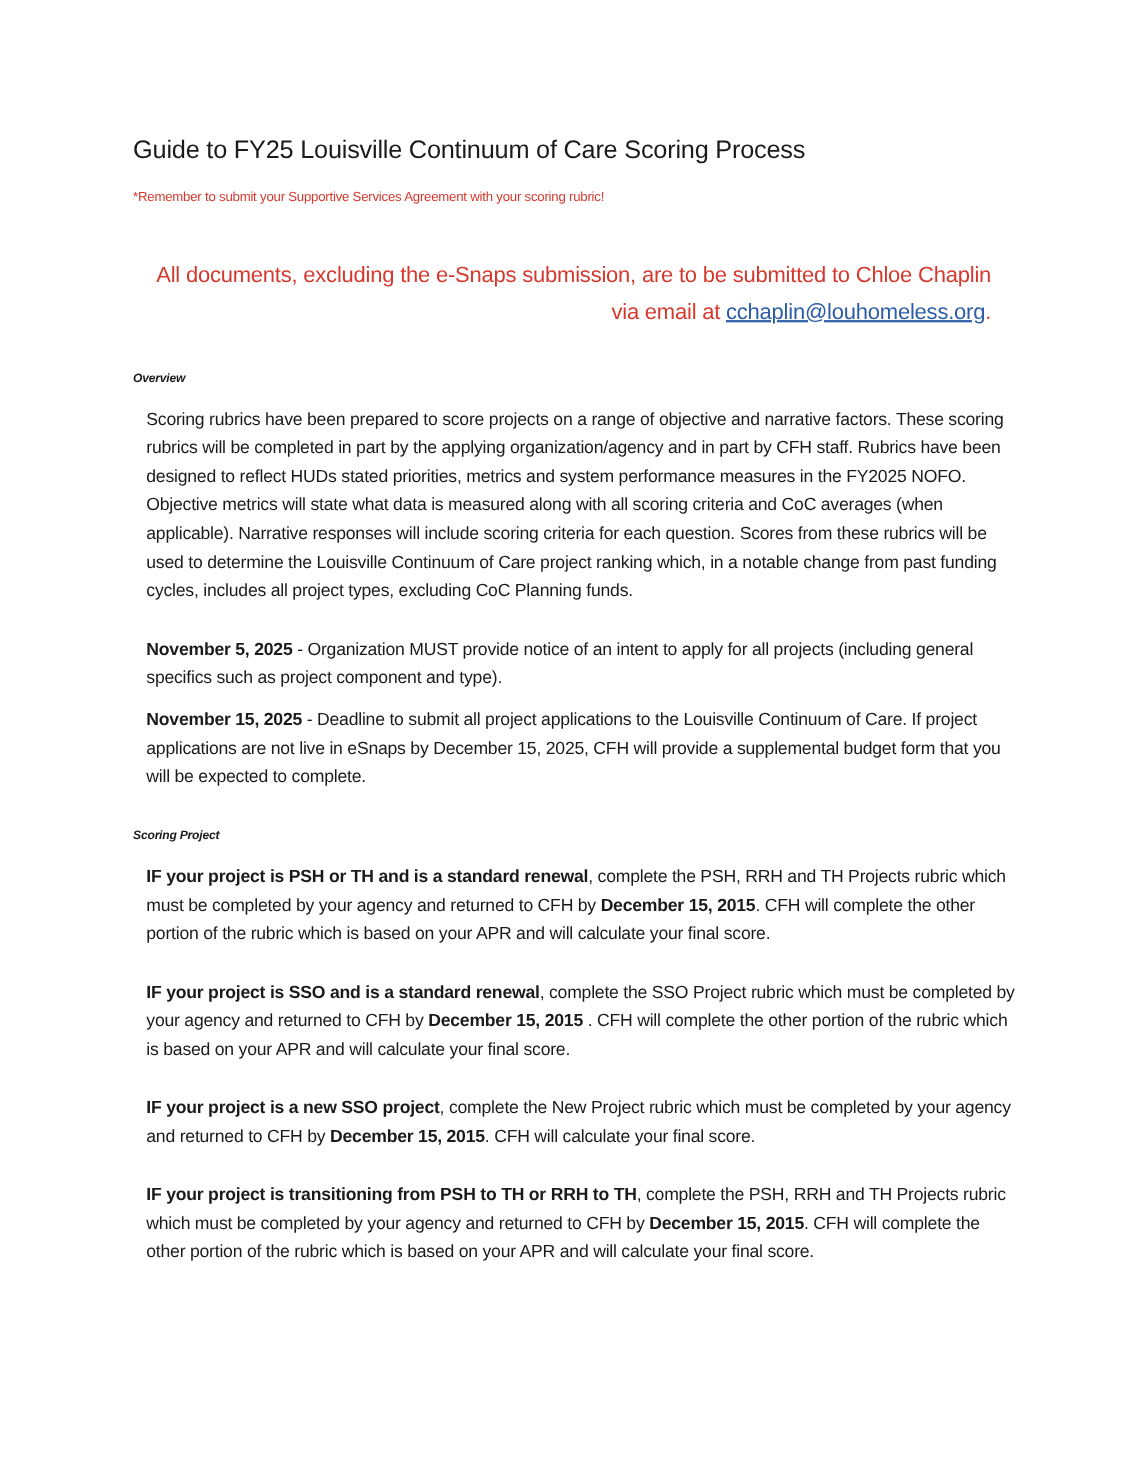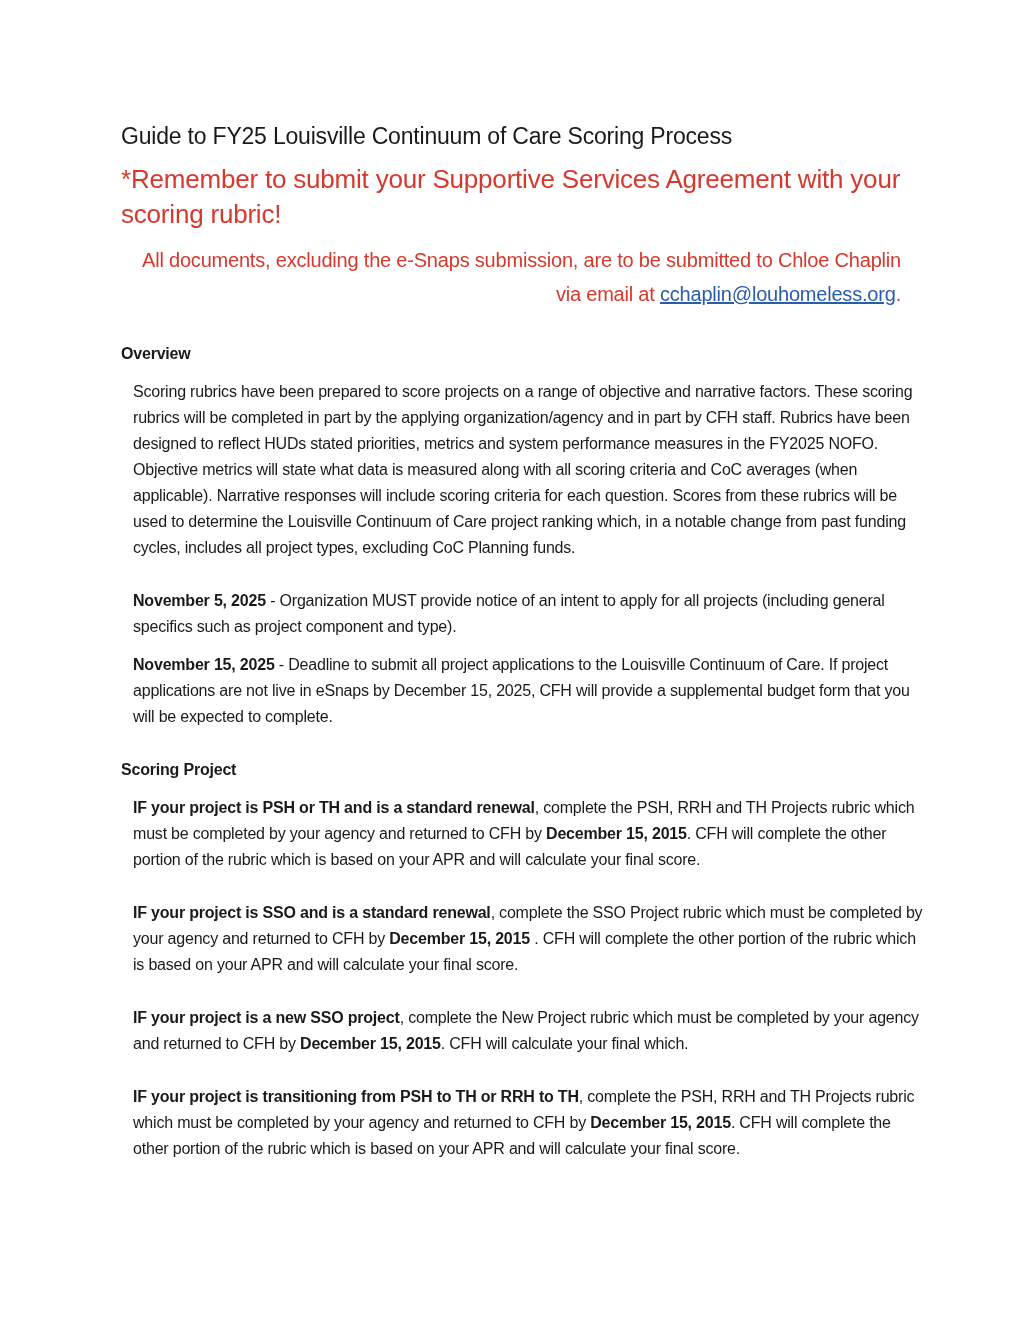--- a/index.html
+++ b/index.html
@@ -27,47 +27,48 @@
     font-weight: 400;
     letter-spacing: -0.2px;
     line-height: 32px;
     margin: 0 0 10px 0;
     color: #1a1a1a;
   }
   .red-text {
     color: #d5382d;
   }
   .subtitle {
-    font-size: 26px;
+    font-size: 12px;
     font-weight: 400;
     letter-spacing: -0.2px;
     line-height: 35px;
     max-width: 780px;
-    margin: 0 0 11px 0;
+    margin: 0 0 36px 0;
   }
   .notice {
     font-size: 20px;
     font-weight: 400;
     letter-spacing: -0.2px;
     line-height: 34px;
     max-width: 780px;
     margin: 0 0 30px 0;
     text-align: right;
   }
   .email-link {
     color: #2b5ca8;
     text-decoration: underline;
     cursor: pointer;
   }
   .section-heading {
-    font-size: 16px;
+    font-size: 11px;
     font-weight: 700;
     letter-spacing: -0.2px;
     line-height: 26px;
     margin: 0;
+    font-style: italic;
   }
   .body-para {
     font-size: 16px;
     font-weight: 400;
     letter-spacing: -0.2px;
     line-height: 26px;
     max-width: 820px;
     margin: 12px;
   }
   .bold-run {
@@ -101,18 +102,18 @@
     <p class="body-para"><span class="bold-run">November 15, 2025</span><span> - Deadline to submit all project applications to the Louisville Continuum of Care. If project applications are not live in eSnaps by December 15, 2025, CFH will provide a supplemental budget form that you will be expected to complete.</span></p>
   </div>
 
   <div class="block-gap">
     <h2 class="section-heading">Scoring Project</h2>
 
     <p class="body-para"><span class="bold-run">IF your project is PSH or TH and is a standard renewal</span><span>, complete the PSH, RRH and TH Projects rubric which must be completed by your agency and returned to CFH by </span><span class="bold-run">December 15, 2015</span><span>. CFH will complete the other portion of the rubric which is based on your APR and will calculate your final score.</span></p>
 
     <p class="body-para para-gap"><span class="bold-run">IF your project is SSO and is a standard renewal</span><span>, complete the SSO Project rubric which must be completed by your agency and returned to CFH by </span><span class="bold-run">December 15, 2015</span><span> . CFH will complete the other portion of the rubric which is based on your APR and will calculate your final score.</span></p>
 
-    <p class="body-para para-gap"><span class="bold-run">IF your project is a new SSO project</span><span>, complete the New Project rubric which must be completed by your agency and returned to CFH by </span><span class="bold-run">December 15, 2015</span><span>. CFH will calculate your final which.</span></p>
+    <p class="body-para para-gap"><span class="bold-run">IF your project is a new SSO project</span><span>, complete the New Project rubric which must be completed by your agency and returned to CFH by </span><span class="bold-run">December 15, 2015</span><span>. CFH will calculate your final score.</span></p>
 
     <p class="body-para para-gap"><span class="bold-run">IF your project is transitioning from PSH to TH or RRH to TH</span><span>, complete the PSH, RRH and TH Projects rubric which must be completed by your agency and returned to CFH by </span><span class="bold-run">December 15, 2015</span><span>. CFH will complete the other portion of the rubric which is based on your APR and will calculate your final score.</span></p>
   </div>
 
 </div>
 
 </body></html>

